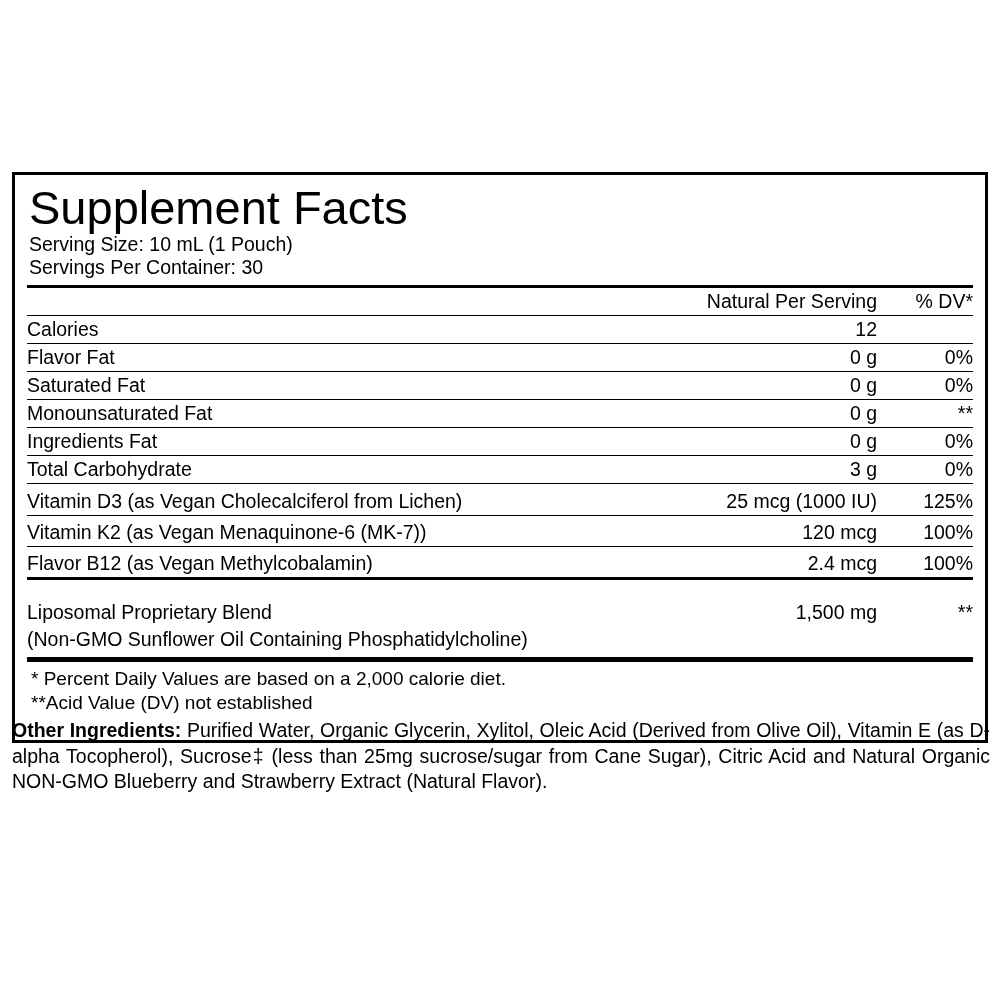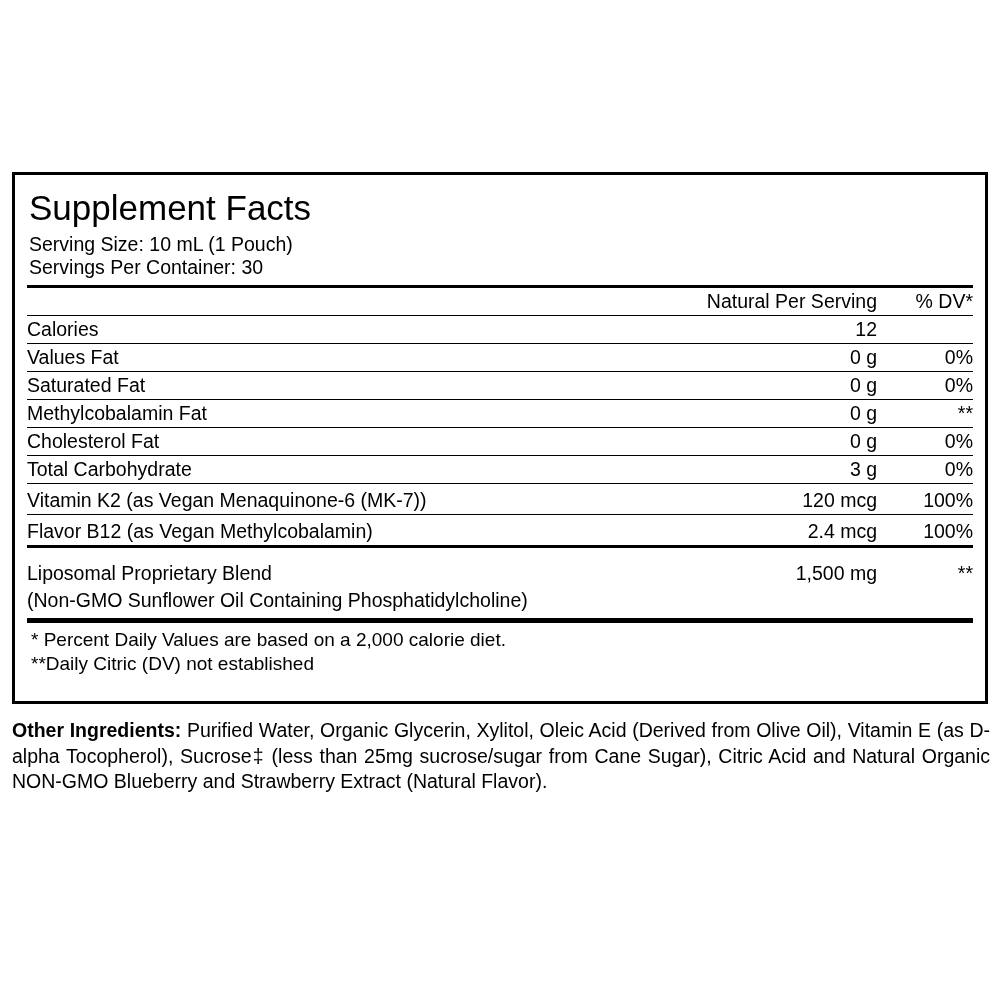--- a/index.html
+++ b/index.html
@@ -24,21 +24,21 @@
     position: absolute;
     left: 12px;
     top: 172px;
     width: 976px;
     box-sizing: border-box;
     border: 3px solid #000;
     padding: 10px 12px 8px 12px;
     background: #fff;
   }
   .sf-title {
-    font-size: 35px;
+    font-size: 47px;
     line-height: 42px;
     font-weight: normal;
     letter-spacing: 0px;
     margin: 2px 0 4px 2px;
   }
   .serving-line {
     font-size: 19.5px;
     line-height: 23px;
     margin-left: 2px;
   }
@@ -117,73 +117,78 @@
           <td class="amount">Natural Per Serving</td>
           <td class="dv">% DV*</td>
         </tr>
 
         <tr class="rowline">
           <td class="name">Calories</td>
           <td class="amount">12</td>
           <td class="dv"></td>
         </tr>
         <tr class="rowline">
-          <td class="name">Values Fat</td>
+          <td class="name">Flavor Fat</td>
           <td class="amount">0 g</td>
           <td class="dv">0%</td>
         </tr>
         <tr class="rowline">
           <td class="name indent1">Saturated Fat</td>
           <td class="amount">0 g</td>
           <td class="dv">0%</td>
         </tr>
         <tr class="rowline">
-          <td class="name indent1">Methylcobalamin Fat</td>
+          <td class="name indent1">Monounsaturated Fat</td>
           <td class="amount">0 g</td>
           <td class="dv">**</td>
         </tr>
         <tr class="rowline">
-          <td class="name indent1">Cholesterol Fat</td>
+          <td class="name indent1">Ingredients Fat</td>
           <td class="amount">0 g</td>
           <td class="dv">0%</td>
         </tr>
         <tr class="rowline">
           <td class="name">Total Carbohydrate</td>
           <td class="amount">3 g</td>
           <td class="dv">0%</td>
         </tr>
 
+        <tr class="rowline">
+          <td class="name" style="padding-top:6px">Vitamin D3 (as Vegan Cholecalciferol from Lichen)</td>
+          <td class="amount" style="padding-top:6px">25 mcg (1000 IU)</td>
+          <td class="dv" style="padding-top:6px">125%</td>
+        </tr>
         <tr class="rowline">
           <td class="name" style="padding-top:5px">Vitamin K2 (as Vegan Menaquinone-6 (MK-7))</td>
           <td class="amount" style="padding-top:5px">120 mcg</td>
           <td class="dv" style="padding-top:5px">100%</td>
         </tr>
         <tr class="rowline-med">
           <td class="name" style="padding-top:5px">Flavor B12 (as Vegan Methylcobalamin)</td>
           <td class="amount" style="padding-top:5px">2.4 mcg</td>
           <td class="dv" style="padding-top:5px">100%</td>
         </tr>
 
         <tr>
-          <td class="name" style="padding-top:14px">Liposomal Proprietary Blend</td>
+          <td class="name" style="padding-top:21px">Liposomal Proprietary Blend</td>
           <td class="amount" style="padding-top:7px">1,500 mg</td>
           <td class="dv" style="padding-top:7px">**</td>
         </tr>
         <tr>
           <td class="name blend-sub" colspan="3">(Non-GMO Sunflower Oil Containing Phosphatidylcholine)</td>
         </tr>
       </tbody>
     </table>
 
     <div class="spacer-4"></div>
     <div class="rule rule-mid"></div>
 
     <div class="footnotes">
       <div class="sub-note">* Percent Daily Values are based on a 2,000 calorie diet.</div>
-      <div class="sub-note">**Daily Citric (DV) not established</div>
+      <div class="sub-note">**Acid Value (DV) not established</div>
     </div>
 
   </div>
 
   <div class="other-ing">
     <b>Other Ingredients:</b><span> Purified Water, Organic Glycerin, Xylitol, Oleic Acid (Derived from Olive Oil), Vitamin E (as D-alpha Tocopherol), Sucrose‡ (less than 25mg sucrose/sugar from Cane Sugar), Citric Acid and Natural Organic NON-GMO Blueberry and Strawberry Extract (Natural Flavor).</span>
   </div>
 
 </div>
 

